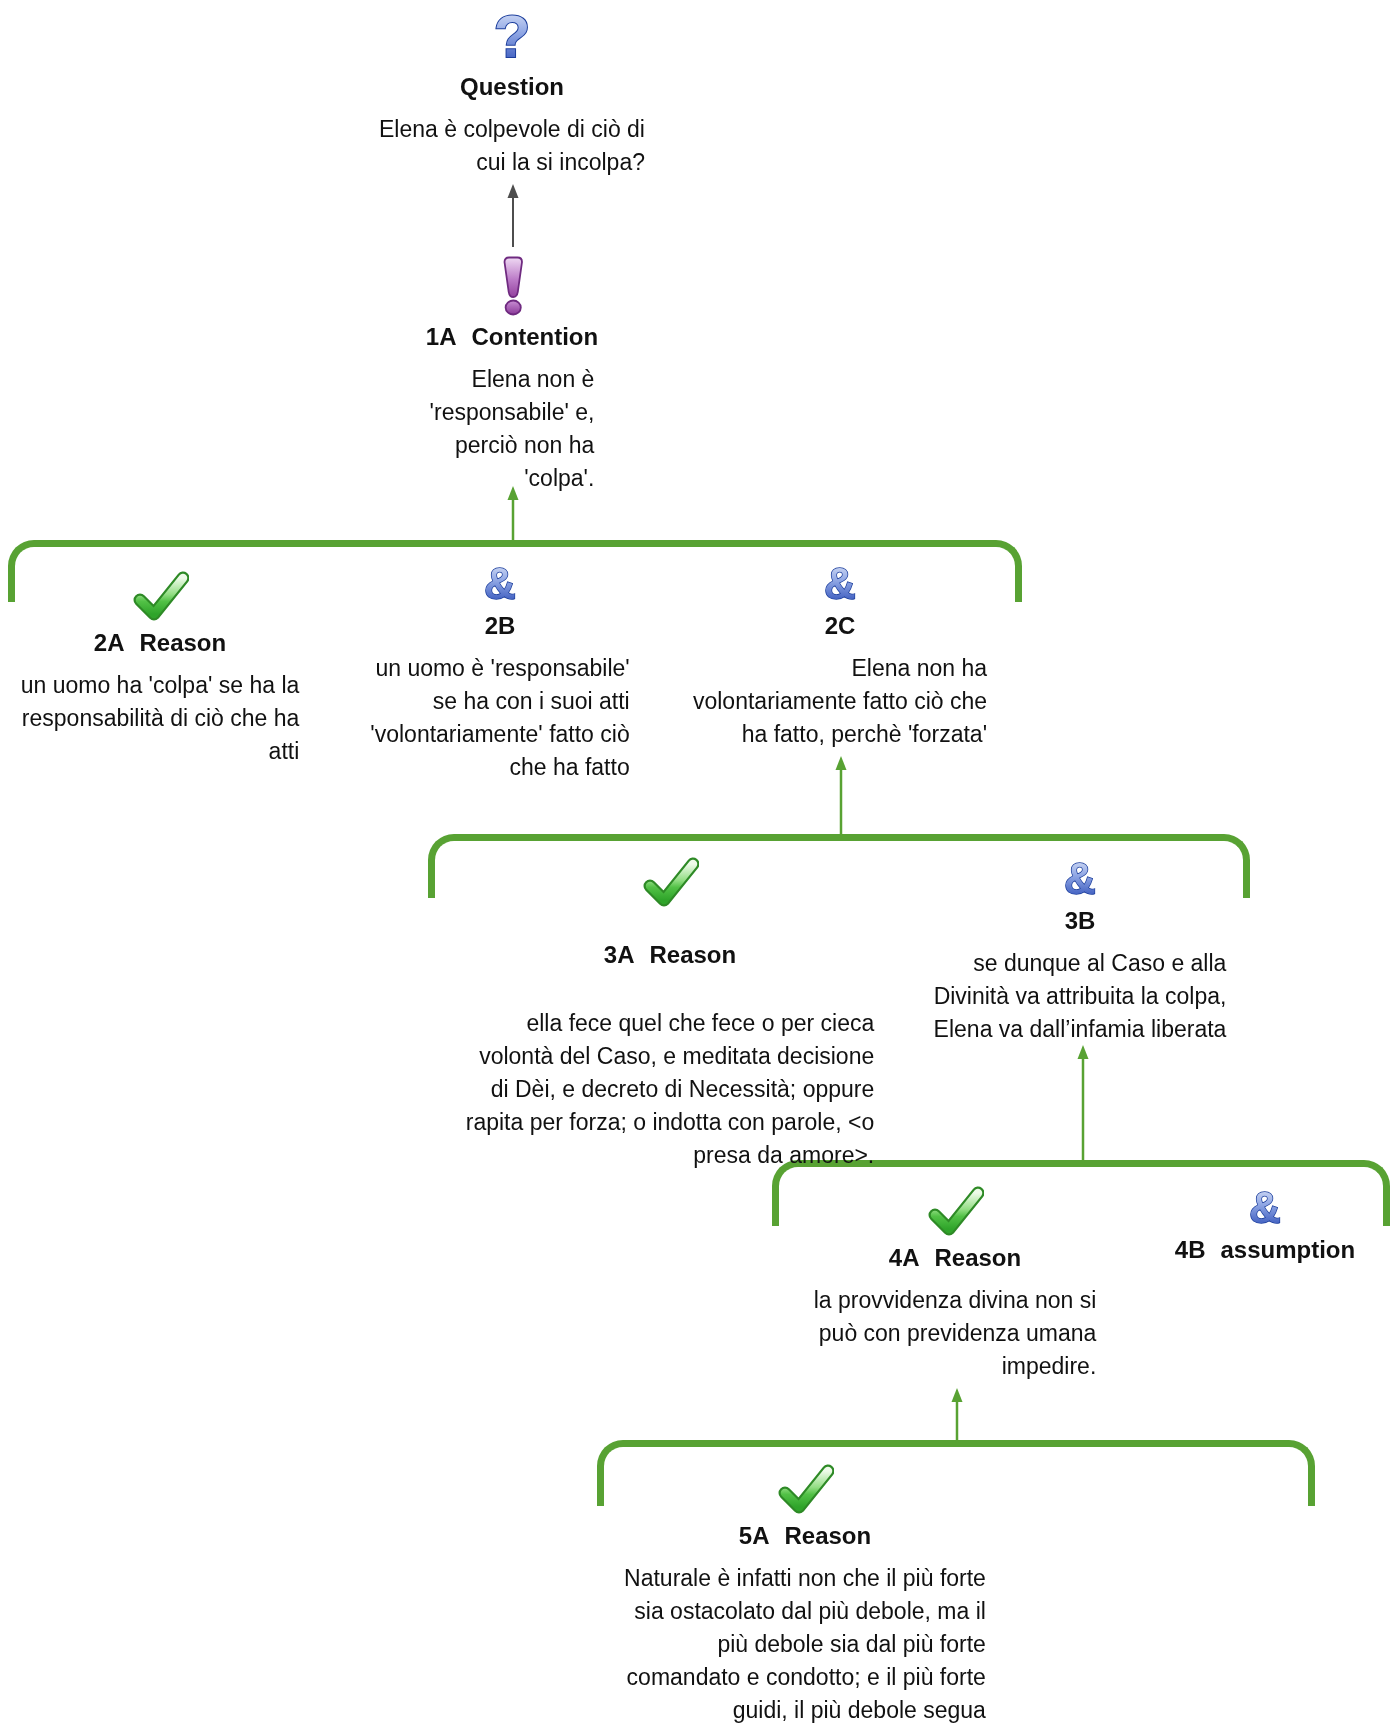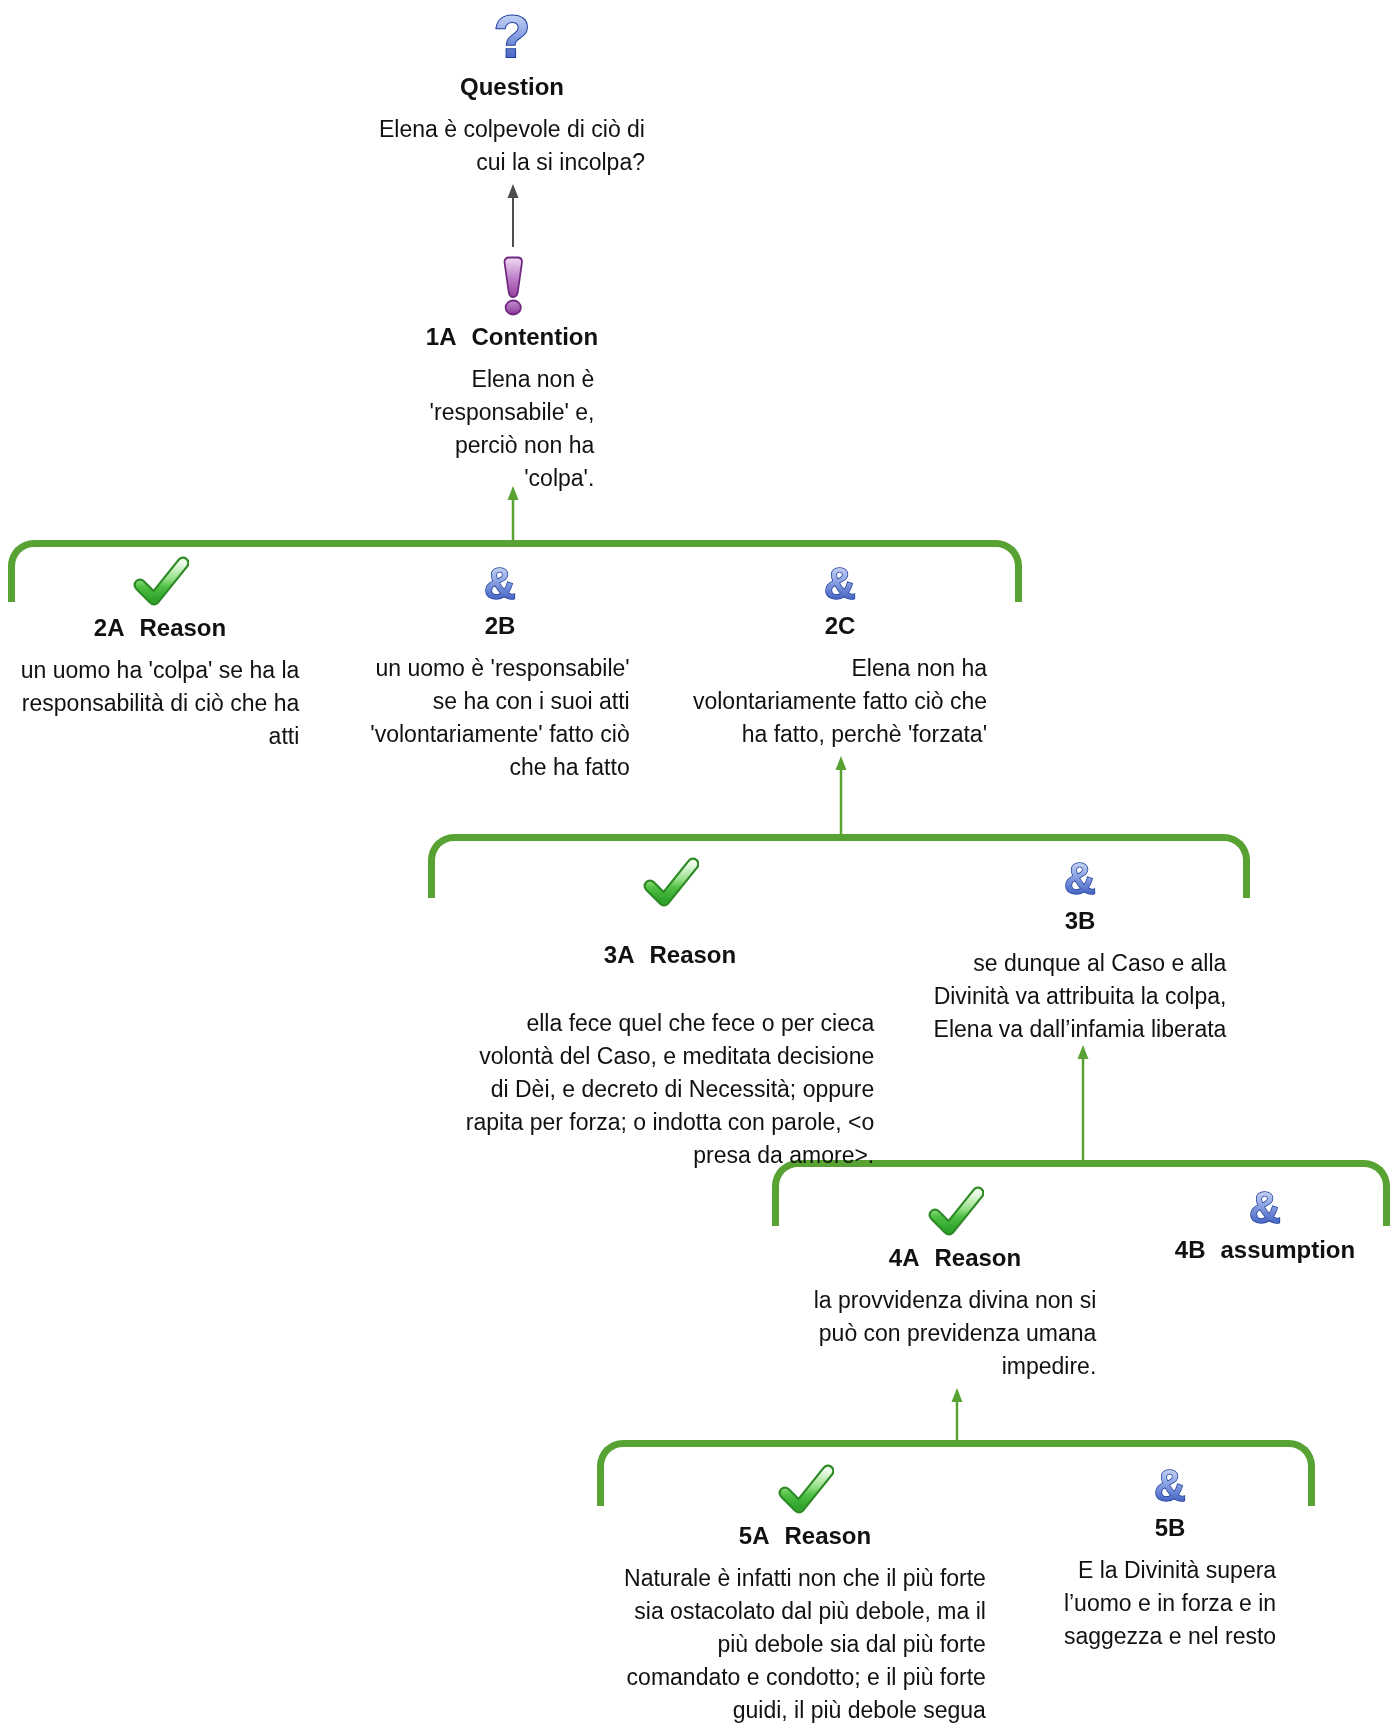--- a/index.html
+++ b/index.html
@@ -139,21 +139,21 @@
     <div class="node-title">
       <span class="t-num">1A</span>
       <span class="t-label">Contention</span>
     </div>
     <div class="node-text">Elena non è
 'responsabile' e,
 perciò non ha
 'colpa'.</div>
   </div>
 
-  <div class="node" style="left:5px;top:555px;width:310px;">
+  <div class="node" style="left:5px;top:570px;width:310px;">
     <svg class="icon icon-check" viewBox="0 0 58 52">
         <use href="#sym-check"></use>
       </svg>
     <div class="node-title">
       <span class="t-num">2A</span>
       <span class="t-label">Reason</span>
     </div>
     <div class="node-text">un uomo ha 'colpa' se ha la
 responsabilità di ciò che ha
 atti</div>
@@ -245,26 +245,14 @@
       <span class="t-num">5A</span>
       <span class="t-label">Reason</span>
     </div>
     <div class="node-text">Naturale è infatti non che il più forte
 sia ostacolato dal più debole, ma il
 più debole sia dal più forte
 comandato e condotto; e il più forte
 guidi, il più debole segua</div>
   </div>
 
-  <div class="node" style="left:1040px;top:1463px;width:260px;">
-    <svg class="icon icon-amp" viewBox="0 0 44 48">
-        <use href="#sym-amp"></use>
-      </svg>
-    <div class="node-title">
-      <span class="t-num">5B</span>
-
-    </div>
-    <div class="node-text">E la Divinità supera
-l’uomo e in forza e in
-saggezza e nel resto</div>
-  </div>
 
 </div>
 
 </body></html>

